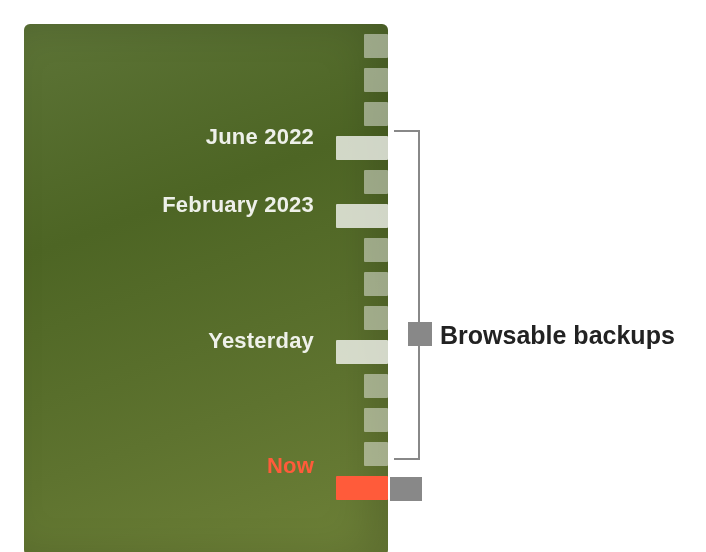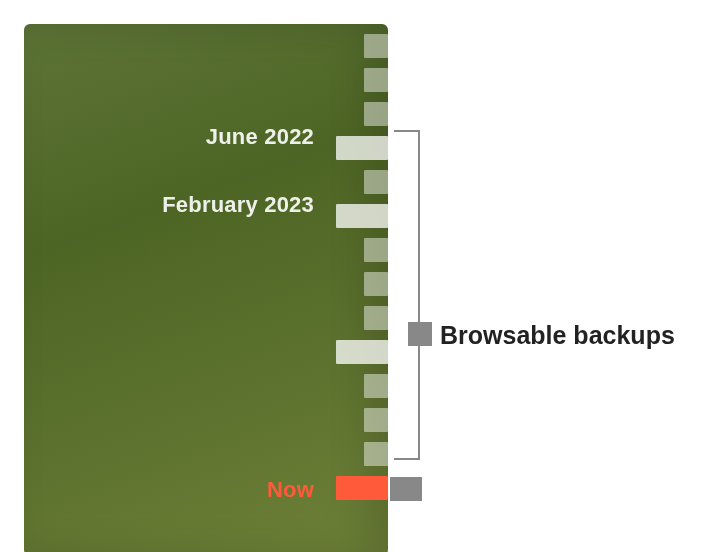--- a/index.html
+++ b/index.html
@@ -73,27 +73,28 @@
     <div class="tick minor" style="top:146px"></div>
 
     <div class="tick major" style="top:180px"></div>
     <span class="tick-label" style="top:181px">February 2023</span>
 
     <div class="tick minor" style="top:214px"></div>
     <div class="tick minor" style="top:248px"></div>
     <div class="tick minor" style="top:282px"></div>
 
     <div class="tick major" style="top:316px"></div>
+    <span class="tick-label" style="top:317px">Yesterday</span>
 
     <div class="tick minor" style="top:350px"></div>
     <div class="tick minor" style="top:384px"></div>
     <div class="tick minor" style="top:418px"></div>
 
     <div class="tick selected" style="top:452px"></div>
-    <span class="tick-label selected" style="top:466px">Now</span>
+    <span class="tick-label selected" style="top:442px">Now</span>
   </div>
 
   <div class="bracket" style="top:106px; height:330px"></div>
   <div class="callout-line" style="top:298px; left:384px; width:14px"></div>
   <div class="annotation" style="top:284px">Browsable backups</div>
 
   <div class="callout-line" style="top:453px; left:366px; width:32px"></div>
 
 </div>
 

